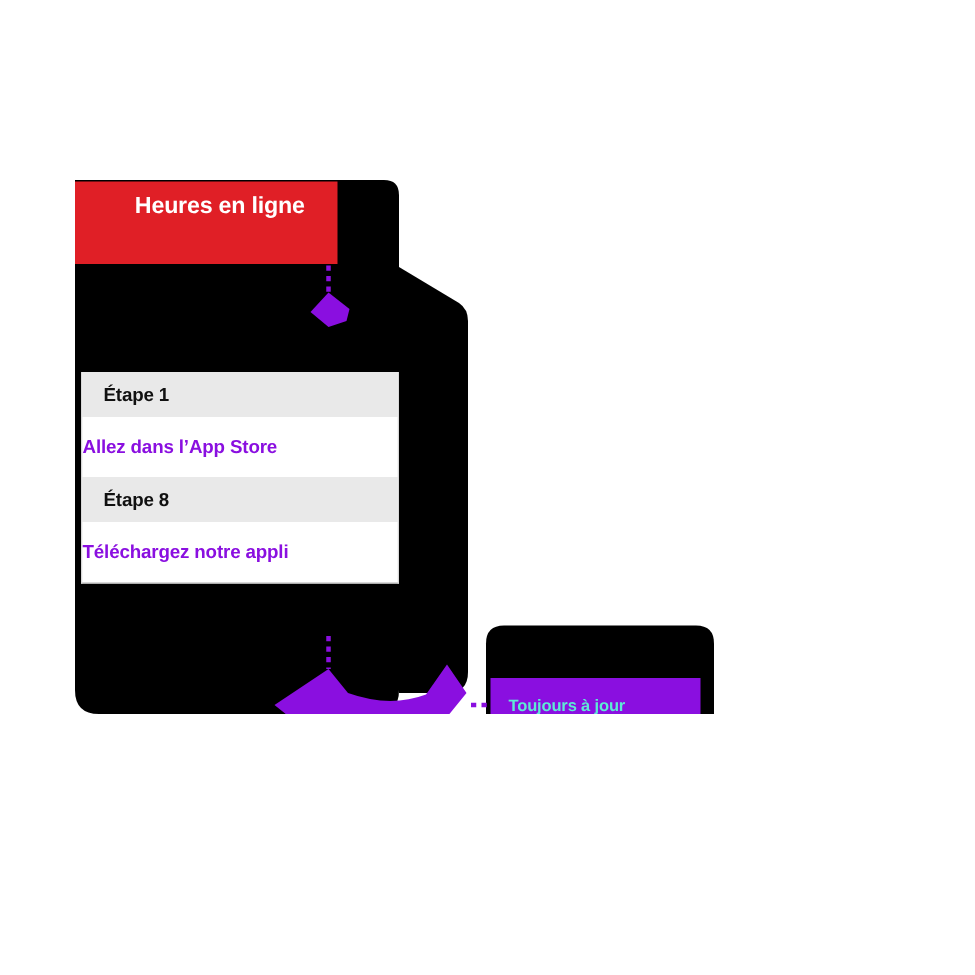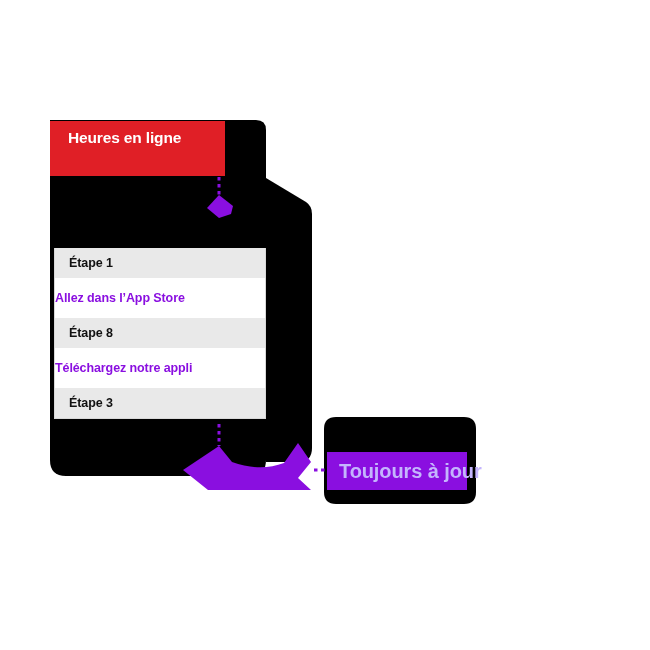--- a/index.html
+++ b/index.html
@@ -8,23 +8,24 @@
     padding: 0;
     background: #ffffff;
   }
   body {
     font-family: "Liberation Sans", sans-serif;
     -webkit-font-smoothing: antialiased;
   }
   #stage {
     position: relative;
     width: 650px;
-    height: 650px;
+    height: 476px;
     background: #ffffff;
     overflow: hidden;
+    text-align: center;
   }
 
   
   #artwork {
     position: absolute;
     left: 0;
     top: 0;
     width: 650px;
     height: 650px;
     display: block;
@@ -101,22 +102,22 @@
     width: 140px;
     height: 38px;
     background: #8a0fe0;
     display: flex;
     align-items: center;
     padding-left: 12px;
     box-sizing: border-box;
     z-index: 6;
   }
   .badge span {
-    color: #c4b5fd;
-    font-size: 20px;
+    color: #5eead4;
+    font-size: 11px;
     font-weight: bold;
     letter-spacing: -0.1px;
     white-space: nowrap;
   }
 </style>
 </head>
 <body>
 
 <div id="stage">
 
@@ -192,23 +193,20 @@
       <span>Allez dans l’App Store</span>
     </div>
 
     <div class="step-head">
       <span>Étape 8</span>
     </div>
     <div class="step-body">
       <span>Téléchargez notre appli</span>
     </div>
 
-    <div class="step-head">
-      <span>Étape 3</span>
-    </div>
 
   </div>
 
   <div class="badge">
     <span>Toujours à jour</span>
   </div>
 
 </div>
 
 </body></html>

